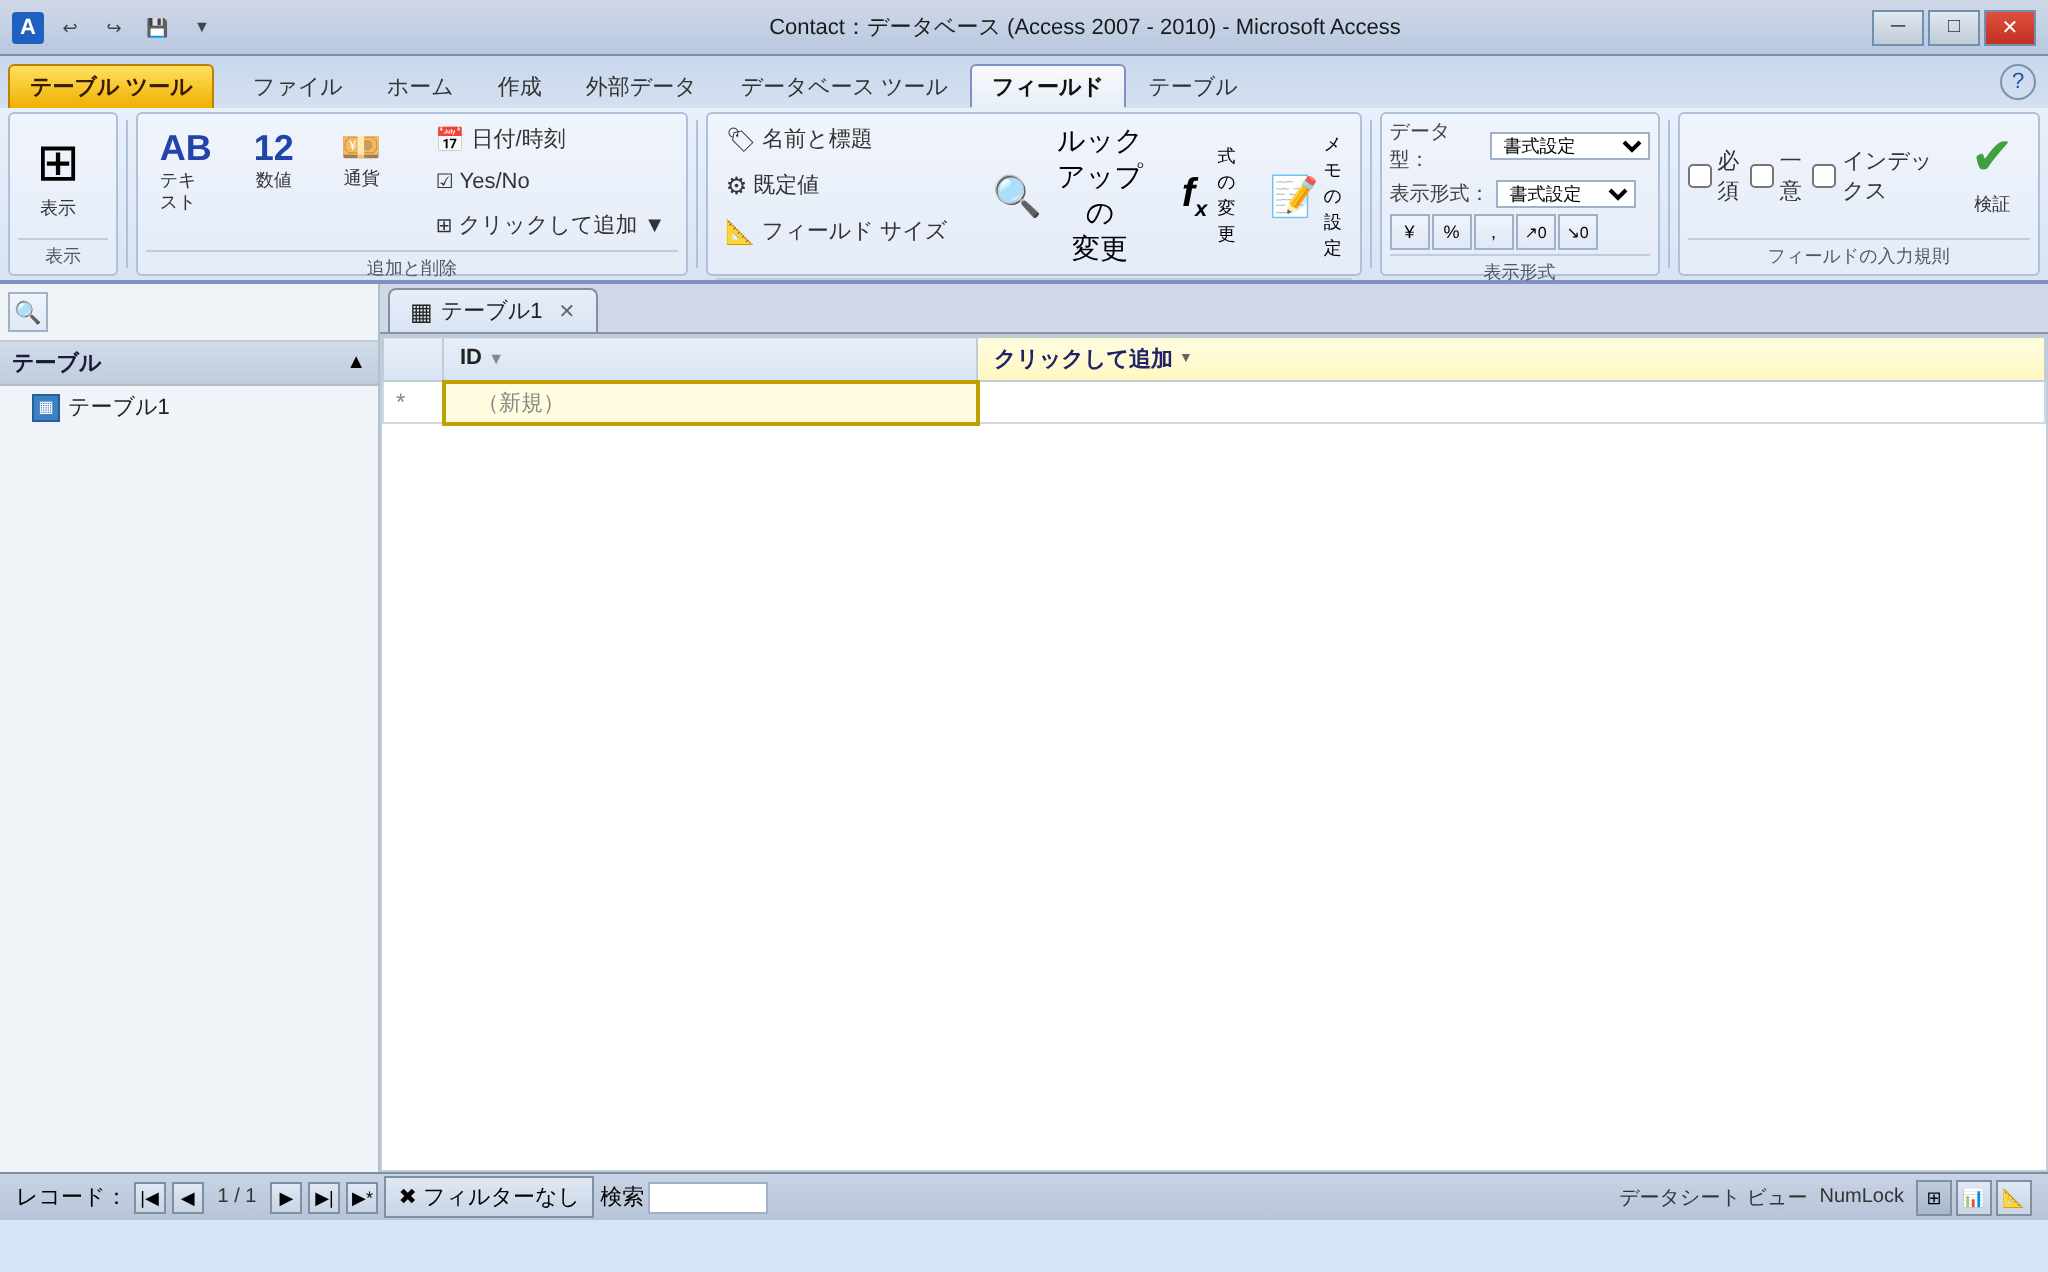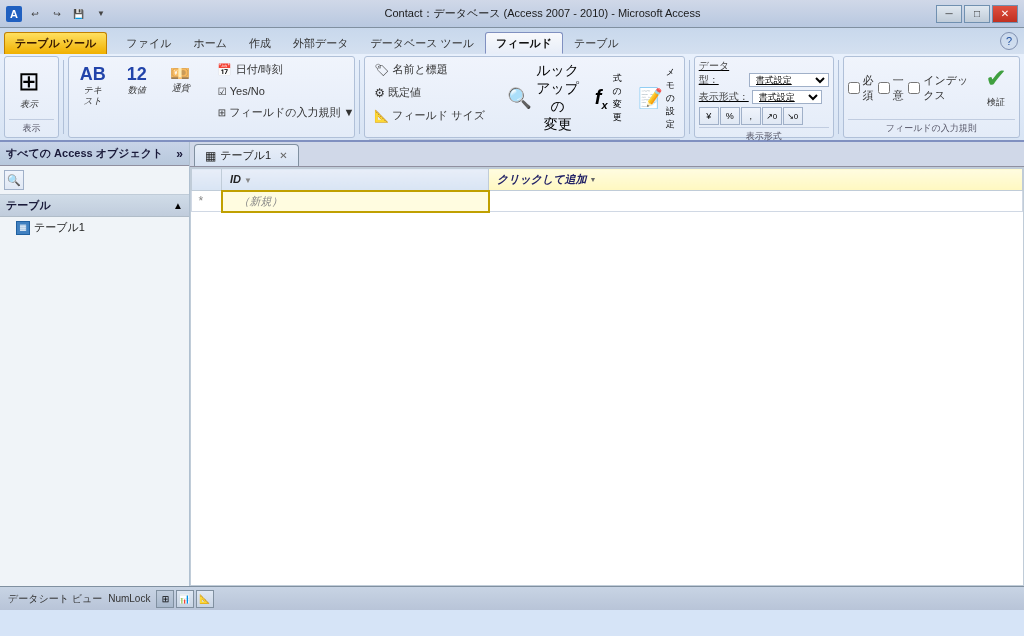--- a/index.html
+++ b/index.html
@@ -138,21 +138,21 @@
       justify-content: center;
       padding: 4px 6px;
       gap: 2px;
       cursor: pointer;
       border: 1px solid transparent;
       border-radius: 3px;
       background: transparent;
       min-width: 40px;
     }
     .ribbon-btn-large .icon { font-size: 22px; }
-    .ribbon-btn-large .label { font-size: 9px; color: #333; text-align: center; line-height: 1.2; font-style: italic; }
+    .ribbon-btn-large .label { font-size: 9px; color: #333; line-height: 1.2; }
 
     
     .ribbon-btn-small {
       display: flex;
       align-items: center;
       gap: 3px;
       padding: 2px 4px;
       cursor: pointer;
       border: 1px solid transparent;
       border-radius: 2px;
@@ -188,24 +188,23 @@
       gap: 3px;
       font-size: 10px;
       color: #333;
       cursor: pointer;
     }
     .ribbon-checkbox input { width: 12px; height: 12px; cursor: pointer; }
 
     
     .format-row {
       display: flex;
-      align-items: flex-end;
+      align-items: center;
       gap: 3px;
       font-size: 10px;
-      text-decoration: underline;
     }
     .format-row select {
       font-size: 9px;
       height: 14px;
       border: 1px solid #a0b0c8;
       background: white;
       padding: 0 2px;
       min-width: 80px;
     }
     .format-row label { font-size: 10px; color: #444; }
@@ -369,21 +368,20 @@
     .table-container {
       flex: 1;
       overflow: auto;
       background: white;
       border: 1px solid #c0ccd8;
       margin: 0;
     }
     table {
       border-collapse: collapse;
       width: 100%;
-      font-style: italic;
     }
     th {
       background: linear-gradient(to bottom, #e8eef8, #d8e4f4);
       border: 1px solid #c0ccd8;
       padding: 3px 8px;
       text-align: left;
       font-size: 11px;
       font-weight: 600;
       color: #222;
       white-space: nowrap;
@@ -596,30 +594,31 @@
           <div class="ribbon-btn-small">
             <span class="icon">📅</span>
             <span>日付/時刻</span>
           </div>
           <div class="ribbon-btn-small">
             <span class="icon" style="font-size:10px;">☑</span>
             <span>Yes/No</span>
           </div>
           <div class="ribbon-btn-small">
             <span class="icon" style="font-size:10px;">⊞</span>
-            <span>フィールドの入力規則 ▼</span>
+            <span>クリックして追加 ▼</span>
           </div>
         </div>
         <div class="ribbon-separator"></div>
 
         <div class="delete-btn">
           <div class="icon" style="font-size:26px;color:#c04040;">✖</div>
           <div class="label">削除</div>
         </div>
       </div>
+      <div class="ribbon-group-label">追加と削除</div>
     </div>
 
     <div class="ribbon-separator"></div>
 
     <div class="ribbon-group" style="min-width:180px;">
       <div class="ribbon-group-content" style="align-items:flex-start;gap:4px;">
         <div class="col-small-btns">
           <div class="ribbon-btn-small">
             <span class="icon">🏷</span>
             <span>名前と標題</span>
@@ -709,24 +708,20 @@
       </div>
       <div class="ribbon-group-label">フィールドの入力規則</div>
     </div>
 
   </div>
 </div>
 
 <div class="main-area" style="height:calc(636px - 140px - 24px - 28px);">
 
   <div class="sidebar">
-    <div class="sidebar-header">
-      <span>すべての Access オブジェクト</span>
-      <span style="cursor:pointer;font-size:12px;">»</span>
-    </div>
     <div class="sidebar-search">
       <div class="sidebar-search-icon">🔍</div>
     </div>
     <div class="sidebar-section-header">
       <span class="sidebar-section-label">テーブル</span>
       <span style="font-size:10px;">▲</span>
     </div>
     <div class="sidebar-item">
       <div class="table-icon">▦</div>
       <span>テーブル1</span>
@@ -766,20 +761,36 @@
             <td class="active-cell">（新規）</td>
             <td></td>
           </tr>
         </tbody>
       </table>
     </div>
   </div>
 </div>
 
 <div class="status-bar">
+  <div class="nav-bar">
+    <span>レコード：</span>
+    <div class="nav-btn">|◀</div>
+    <div class="nav-btn">◀</div>
+    <span class="nav-info">1 / 1</span>
+    <div class="nav-btn">▶</div>
+    <div class="nav-btn">▶|</div>
+    <div class="nav-btn">▶*</div>
+    <div class="filter-btn">
+      <span>✖ フィルターなし</span>
+    </div>
+    <div class="search-box">
+      <span>検索</span>
+      <input type="text" style="width: 60px;">
+    </div>
+  </div>
   <div class="status-right">
     <span class="status-text">データシート ビュー</span>
     <span class="status-text">NumLock</span>
     <div class="view-icons">
       <div class="view-icon-btn active-view">⊞</div>
       <div class="view-icon-btn">📊</div>
       <div class="view-icon-btn">📐</div>
     </div>
   </div>
 </div>

